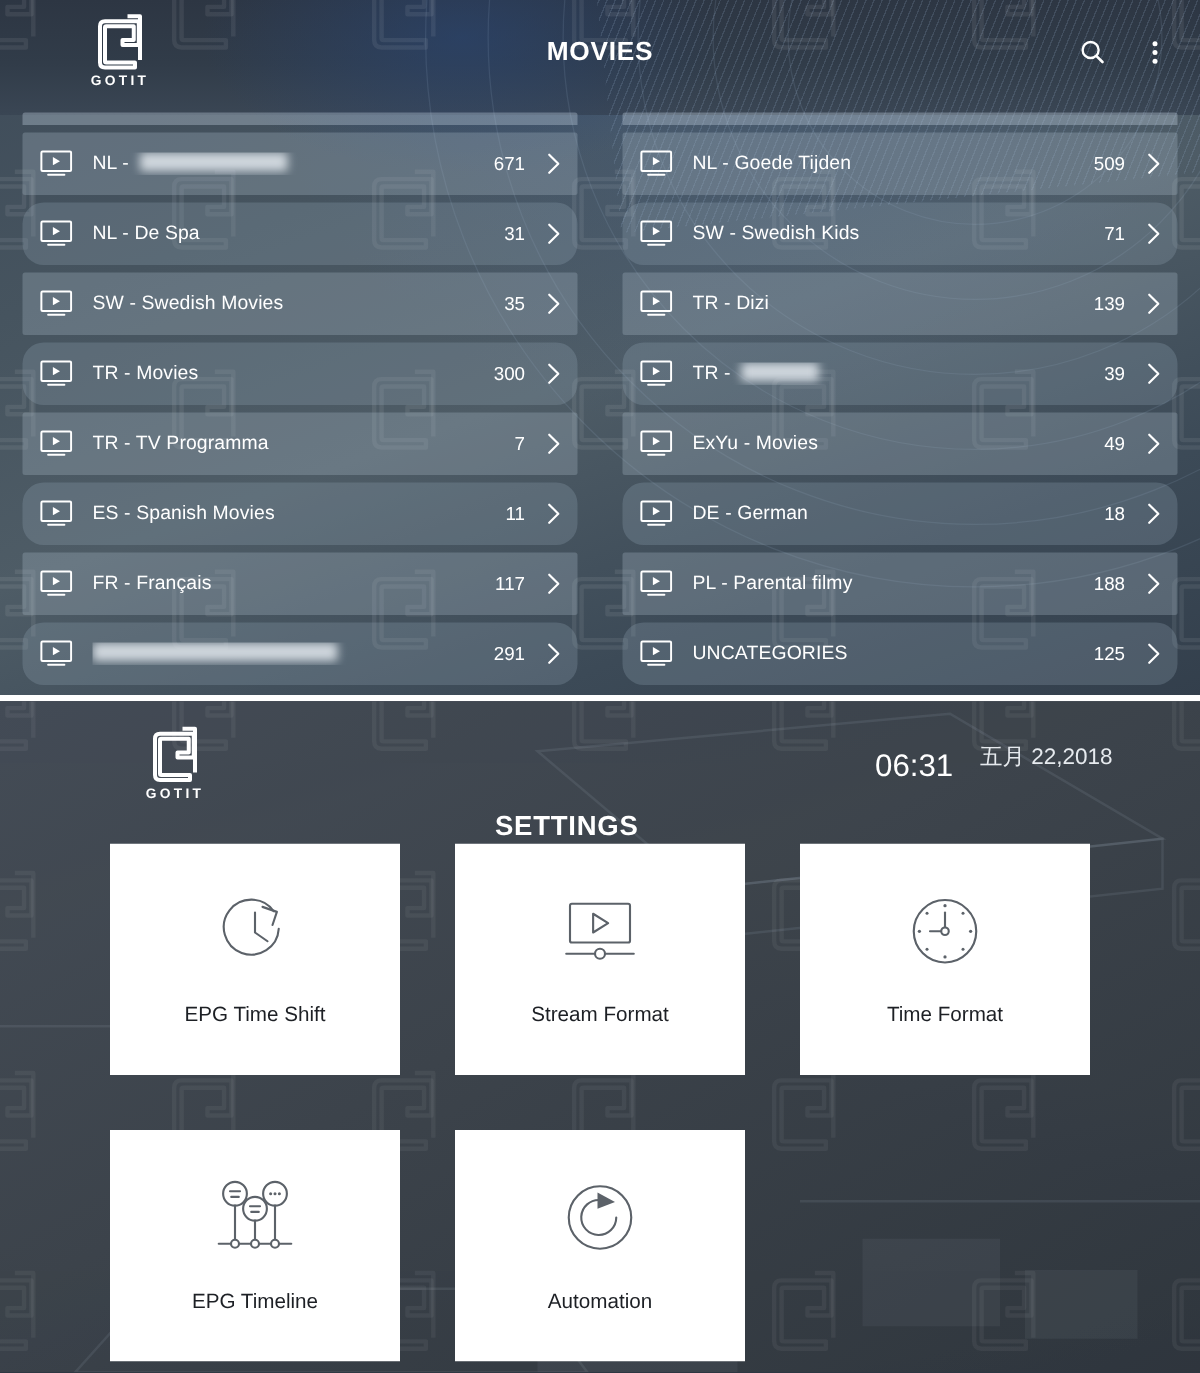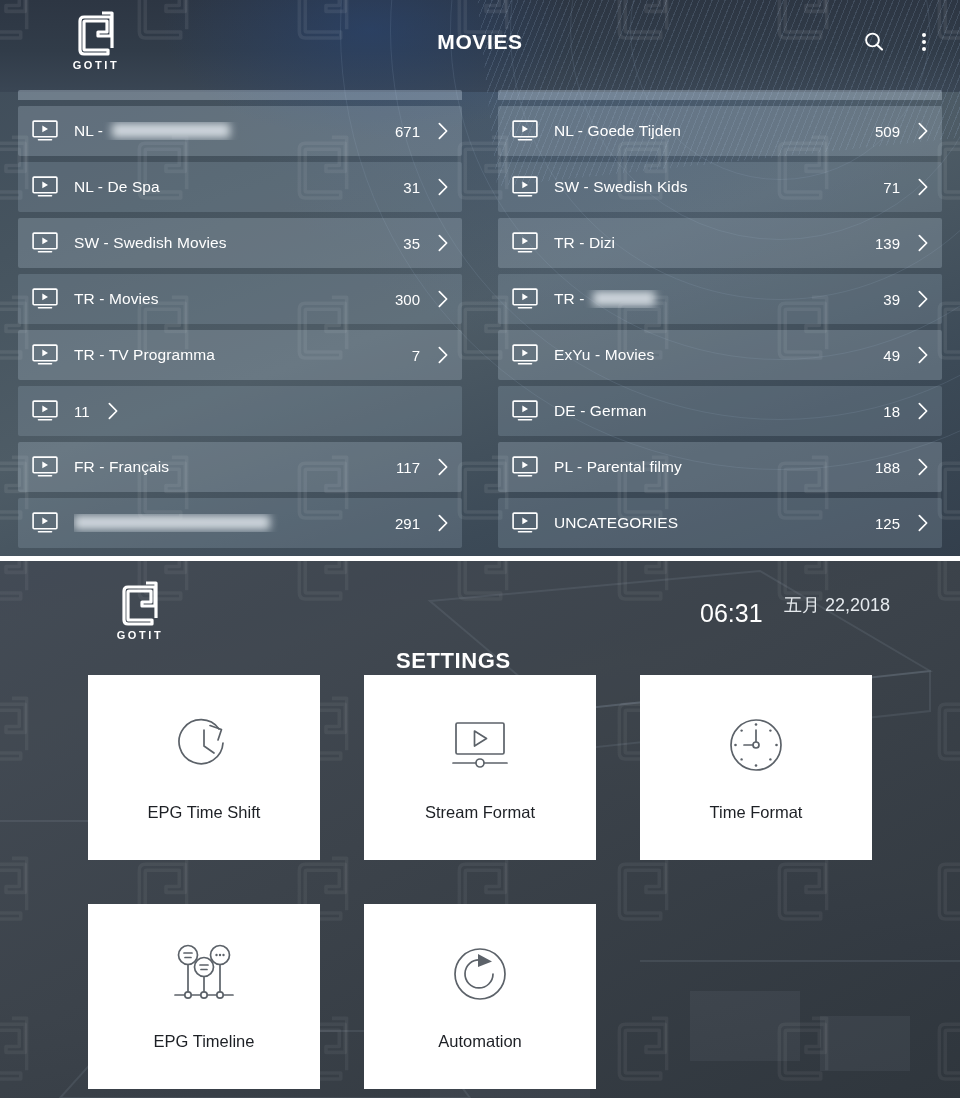--- a/index.html
+++ b/index.html
@@ -77,21 +77,21 @@
     background: rgba(200,215,228,0.34);
     border-radius: 2px 2px 0 0;
   }
   .row {
     position: relative;
     height: 50px; margin-bottom: 6px;
     background: rgba(168,187,200,0.30);
     display:flex; align-items:center; padding: 0 12px 0 14px;
     border-radius: 2px;
   }
-  .row.alt { background: rgba(150,170,186,0.26); }
+  .row.alt { background: rgba(150,170,186,0.26); border-radius: 17px; }
   .tv-icon { width: 26px; height: 22px; flex: 0 0 26px; margin-right: 16px; }
   .row-label {
     flex: 1 1 auto; color: #ffffff; font-size: 15.5px; letter-spacing: 0.1px;
     white-space: nowrap; overflow:hidden;
   }
   .row-label.redacted { position:relative; }
   .redact {
     display:inline-block; vertical-align: -2px;
     background: rgba(226,232,238,0.86);
     filter: blur(4px);
@@ -450,20 +450,21 @@
               <svg class="chev" viewBox="0 0 14 22">
                 <polyline points="3,3 11,11 3,19" fill="none" stroke="#fff" stroke-width="1.9" stroke-linecap="round" stroke-linejoin="round"></polyline>
               </svg>
             </div>
             <div class="row alt">
               <svg class="tv-icon" viewBox="0 0 26 22">
                 <rect x="1.1" y="1.1" width="23.8" height="15.6" rx="1" fill="none" stroke="#fff" stroke-width="1.6"></rect>
                 <path d="M10.3 5.6 L16 8.9 L10.3 12.2 Z" fill="#fff"></path>
                 <line x1="6.5" y1="19.8" x2="19.5" y2="19.8" stroke="#fff" stroke-width="1.6" stroke-linecap="round"></line>
               </svg>
+              <span class="row-label">ES - Spanish Movies</span>
               <span class="row-count">11</span>
               <svg class="chev" viewBox="0 0 14 22">
                 <polyline points="3,3 11,11 3,19" fill="none" stroke="#fff" stroke-width="1.9" stroke-linecap="round" stroke-linejoin="round"></polyline>
               </svg>
             </div>
             <div class="row">
               <svg class="tv-icon" viewBox="0 0 26 22">
                 <rect x="1.1" y="1.1" width="23.8" height="15.6" rx="1" fill="none" stroke="#fff" stroke-width="1.6"></rect>
                 <path d="M10.3 5.6 L16 8.9 L10.3 12.2 Z" fill="#fff"></path>
                 <line x1="6.5" y1="19.8" x2="19.5" y2="19.8" stroke="#fff" stroke-width="1.6" stroke-linecap="round"></line>

